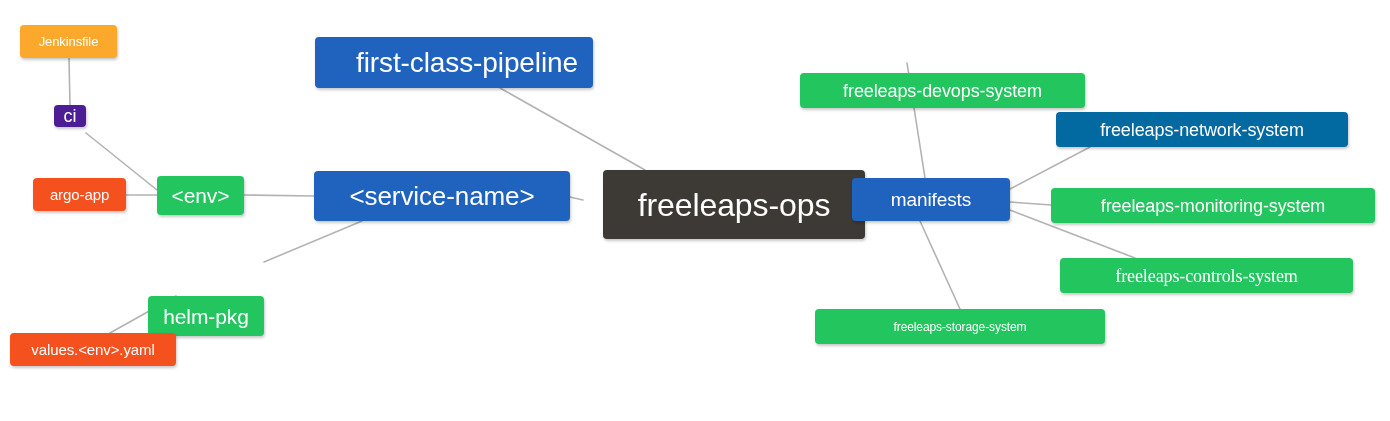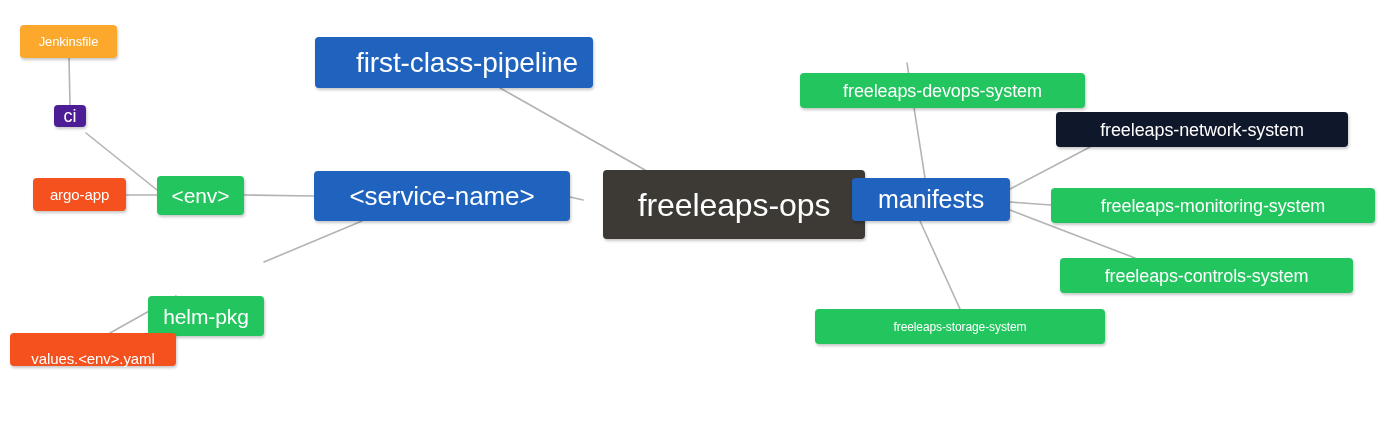--- a/index.html
+++ b/index.html
@@ -73,44 +73,44 @@
       </div>
       <div class="node" style="left: 33px; top: 178px; width: 93px; height: 33px; background: rgb(244, 81, 30); font-size: 15px; text-align: right;">
         <span class="node-label">argo-app</span>
       </div>
       <div class="node" style="left: 157px; top: 176px; width: 87px; height: 39px; background: rgb(34, 197, 94); font-size: 21px;">
         <span class="node-label">&lt;env&gt;</span>
       </div>
       <div class="node" style="left: 148px; top: 256px; width: 116px; height: 40px; background: rgb(34, 197, 94); font-size: 21px; margin-top: 40px;">
         <span class="node-label">helm-pkg</span>
       </div>
-      <div class="node" style="left: 10px; top: 333px; width: 166px; height: 33px; background: rgb(244, 81, 30); font-size: 15px; align-items: flex-end;">
+      <div class="node" style="left: 10px; top: 333px; width: 166px; height: 33px; background: rgb(244, 81, 30); font-size: 15px;">
         <span class="node-label">values.&lt;env&gt;.yaml</span>
       </div>
       <div class="node" style="left: 315px; top: 37px; width: 278px; height: 51px; background: rgb(31, 99, 190); font-size: 28px; padding-left: 26px;">
         <span class="node-label">first-class-pipeline</span>
       </div>
       <div class="node" style="left: 314px; top: 171px; width: 256px; height: 50px; background: rgb(31, 99, 190); font-size: 26px;">
         <span class="node-label">&lt;service-name&gt;</span>
       </div>
       <div class="node" style="left: 583px; top: 170px; width: 262px; height: 69px; background: rgb(61, 57, 53); font-size: 32px; margin-left: 20px;">
         <span class="node-label">freeleaps-ops</span>
       </div>
-      <div class="node" style="left: 852px; top: 178px; width: 158px; height: 43px; background: rgb(31, 99, 190); font-size: 25px;">
+      <div class="node" style="left: 852px; top: 178px; width: 158px; height: 43px; background: rgb(31, 99, 190); font-size: 19px;">
         <span class="node-label">manifests</span>
       </div>
       <div class="node" style="left: 800px; top: 28px; width: 285px; height: 35px; background: rgb(34, 197, 94); font-size: 18px; margin-top: 45px;">
         <span class="node-label">freeleaps-devops-system</span>
       </div>
-      <div class="node" style="left: 1056px; top: 112px; width: 292px; height: 35px; background: #0f172a; font-size: 18px;">
+      <div class="node" style="left: 1056px; top: 112px; width: 292px; height: 35px; background: #0369a1; font-size: 18px;">
         <span class="node-label">freeleaps-network-system</span>
       </div>
       <div class="node" style="left: 1051px; top: 188px; width: 324px; height: 35px; background: rgb(34, 197, 94); font-size: 18px; justify-content: center;">
         <span class="node-label">freeleaps-monitoring-system</span>
       </div>
-      <div class="node" style="left: 1060px; top: 258px; width: 293px; height: 35px; background: rgb(34, 197, 94); font-size: 18px;">
+      <div class="node" style="left: 1060px; top: 258px; width: 293px; height: 35px; background: rgb(34, 197, 94); font-size: 18px; font-family: Liberation Serif, serif;">
         <span class="node-label">freeleaps-controls-system</span>
       </div>
       <div class="node" style="left: 815px; top: 309px; width: 290px; height: 35px; background: rgb(34, 197, 94); font-size: 12px;">
         <span class="node-label">freeleaps-storage-system</span>
       </div>
     </div>
 </div>
 
 </body></html>

